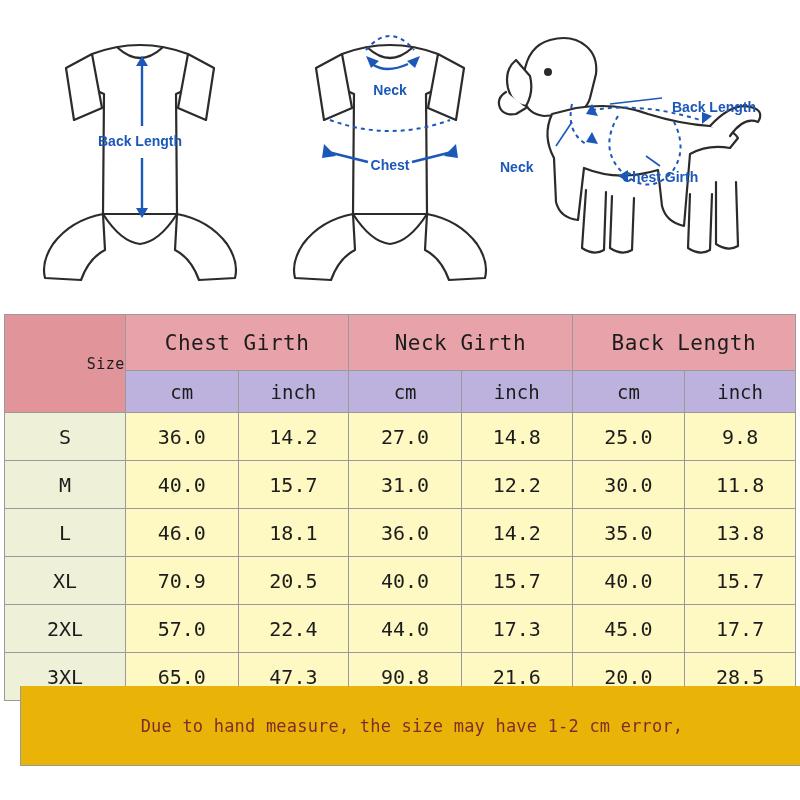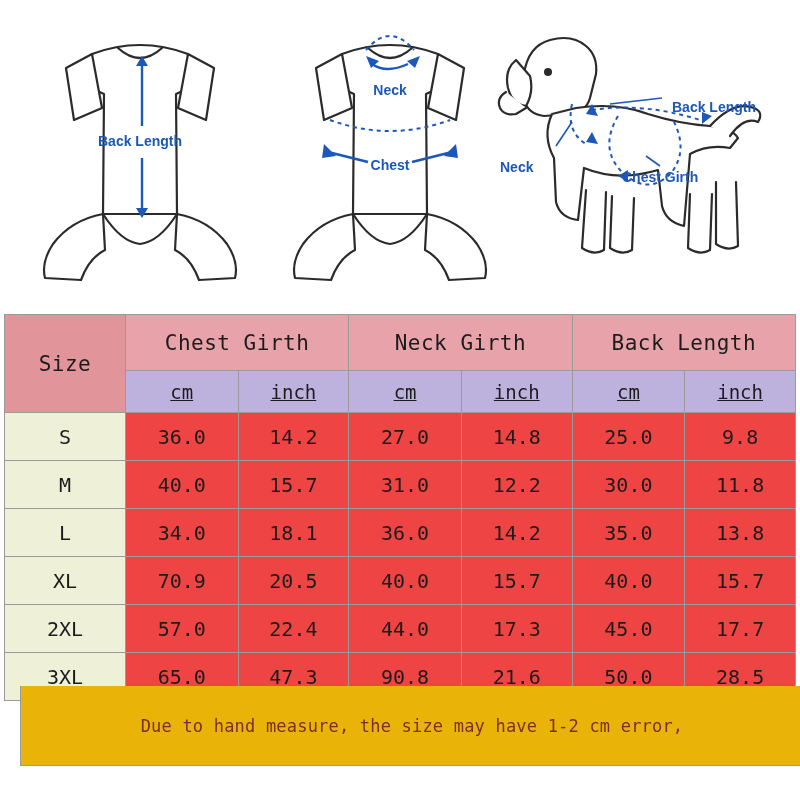--- a/index.html
+++ b/index.html
@@ -50,31 +50,31 @@
   col.c-num2   { width: 108px; }
 
   .hdr-row td {
     height: 56px;
     background: #e7a3a9;
     font-size: 21px;
     letter-spacing: .5px;
   }
   .hdr-row td.size-cell {
     background: #e2949b;
-    font-size: 21px;
+    font-size: 15px;
+    text-align: right;
   }
   .unit-row td {
     height: 42px;
     background: #bdb2dd;
     font-size: 19px;
-    text-decoration: underline;
   }
   .data-row td {
     height: 48px;
-    background: #ef4444;
+    background: #fef9c3;
     font-size: 20px;
   }
   .data-row td.size-cell {
     background: #eef0d8;
   }
 
   
   .note {
     position: absolute;
     left: 20px;
@@ -254,21 +254,21 @@
           <td class="size-cell">M</td>
           <td>40.0</td>
           <td>15.7</td>
           <td>31.0</td>
           <td>12.2</td>
           <td>30.0</td>
           <td>11.8</td>
         </tr>
         <tr class="data-row">
           <td class="size-cell">L</td>
-          <td>34.0</td>
+          <td>46.0</td>
           <td>18.1</td>
           <td>36.0</td>
           <td>14.2</td>
           <td>35.0</td>
           <td>13.8</td>
         </tr>
         <tr class="data-row">
           <td class="size-cell">XL</td>
           <td>70.9</td>
           <td>20.5</td>
@@ -285,21 +285,21 @@
           <td>17.3</td>
           <td>45.0</td>
           <td>17.7</td>
         </tr>
         <tr class="data-row">
           <td class="size-cell">3XL</td>
           <td>65.0</td>
           <td>47.3</td>
           <td>90.8</td>
           <td>21.6</td>
-          <td>50.0</td>
+          <td>20.0</td>
           <td>28.5</td>
         </tr>
       </tbody>
     </table>
   </div>
 
   <div class="note">
     <div>Due to hand measure, the size may have 1-2 cm error,</div>
   </div>
 

